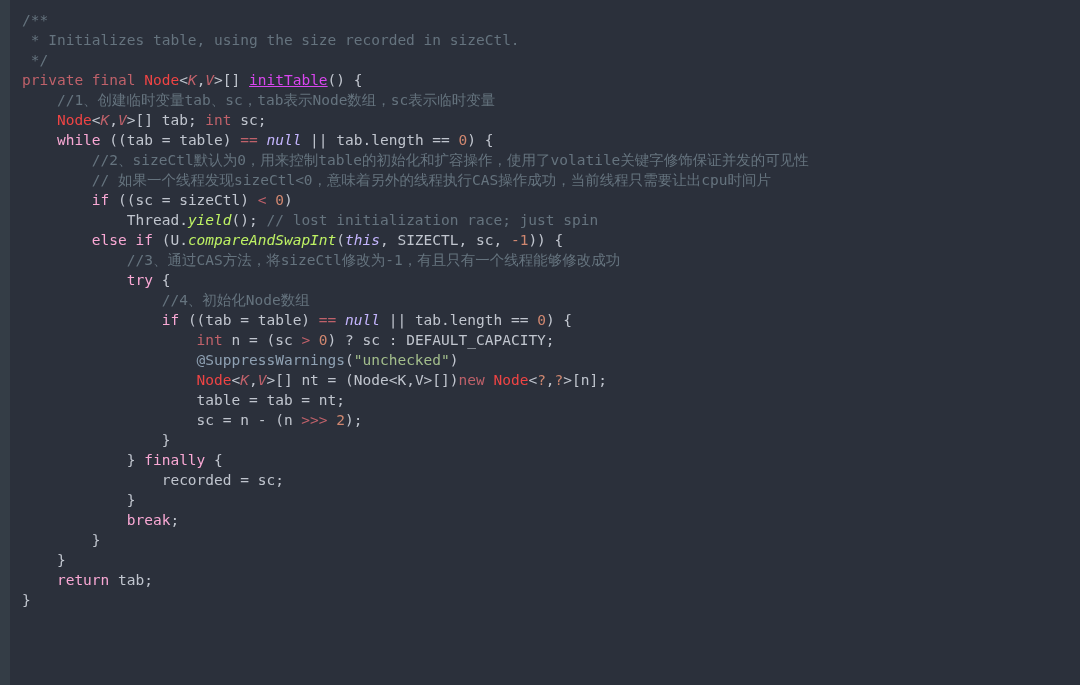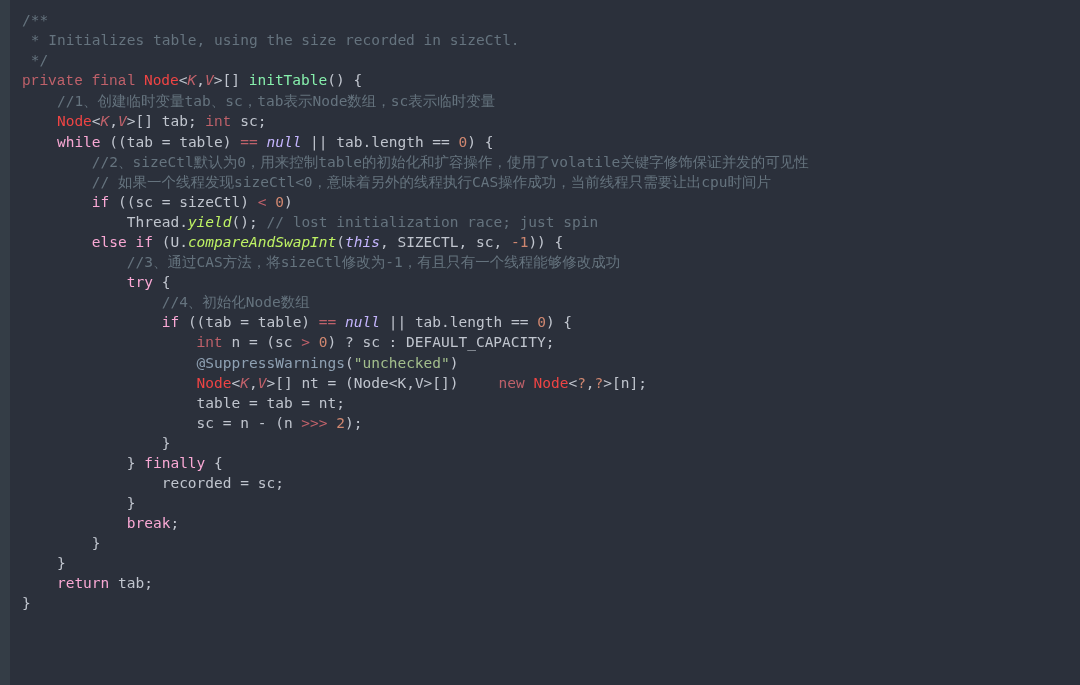--- a/index.html
+++ b/index.html
@@ -20,34 +20,34 @@
     width: 10px;
     background: #343d46;
   }
   pre.code {
     padding: 10px 0 10px 22px;
     white-space: pre;
     font-family: inherit;
   }
   .c-comment  { color: #65737e; }
   .c-keyword  { color: #f9a8d4; }
-  .c-storage  { color: #bf616a; font-family: Liberation Mono, monospace; }
+  .c-storage  { color: #bf616a; }
   .c-type     { color: #ef4444; }
   .c-typeparam{ color: #bf616a; font-style: italic; }
   .c-ident    { color: #c0c5ce; }
-  .c-func     { color: #86efac; }
+  .c-func     { color: #d946ef; text-decoration: underline; }
   .c-funcital { color: #bef264; font-style: italic; }
   .c-opred    { color: #bf616a; }
   .c-num      { color: #d08770; }
   .c-this     { color: #c4b5fd; font-style: italic; }
   .c-const    { color: #c4b5fd; }
   .c-string   { color: #a3be8c; }
   .c-anno     { color: #8fa1b3; }
   .c-paren    { color: #c0c5ce; }
-  .c-new      { color: #bf616a; margin-left: 40px; }
+  .c-new      { color: #bf616a; }
   .c-punct    { color: #c0c5ce; }
 </style>
 </head>
 <body>
 
 <div class="gutter"></div>
 
 <pre class="code"><span class="c-comment">/**</span>
 <span class="c-comment"> * Initializes table, using the size recorded in sizeCtl.</span>
 <span class="c-comment"> */</span>

